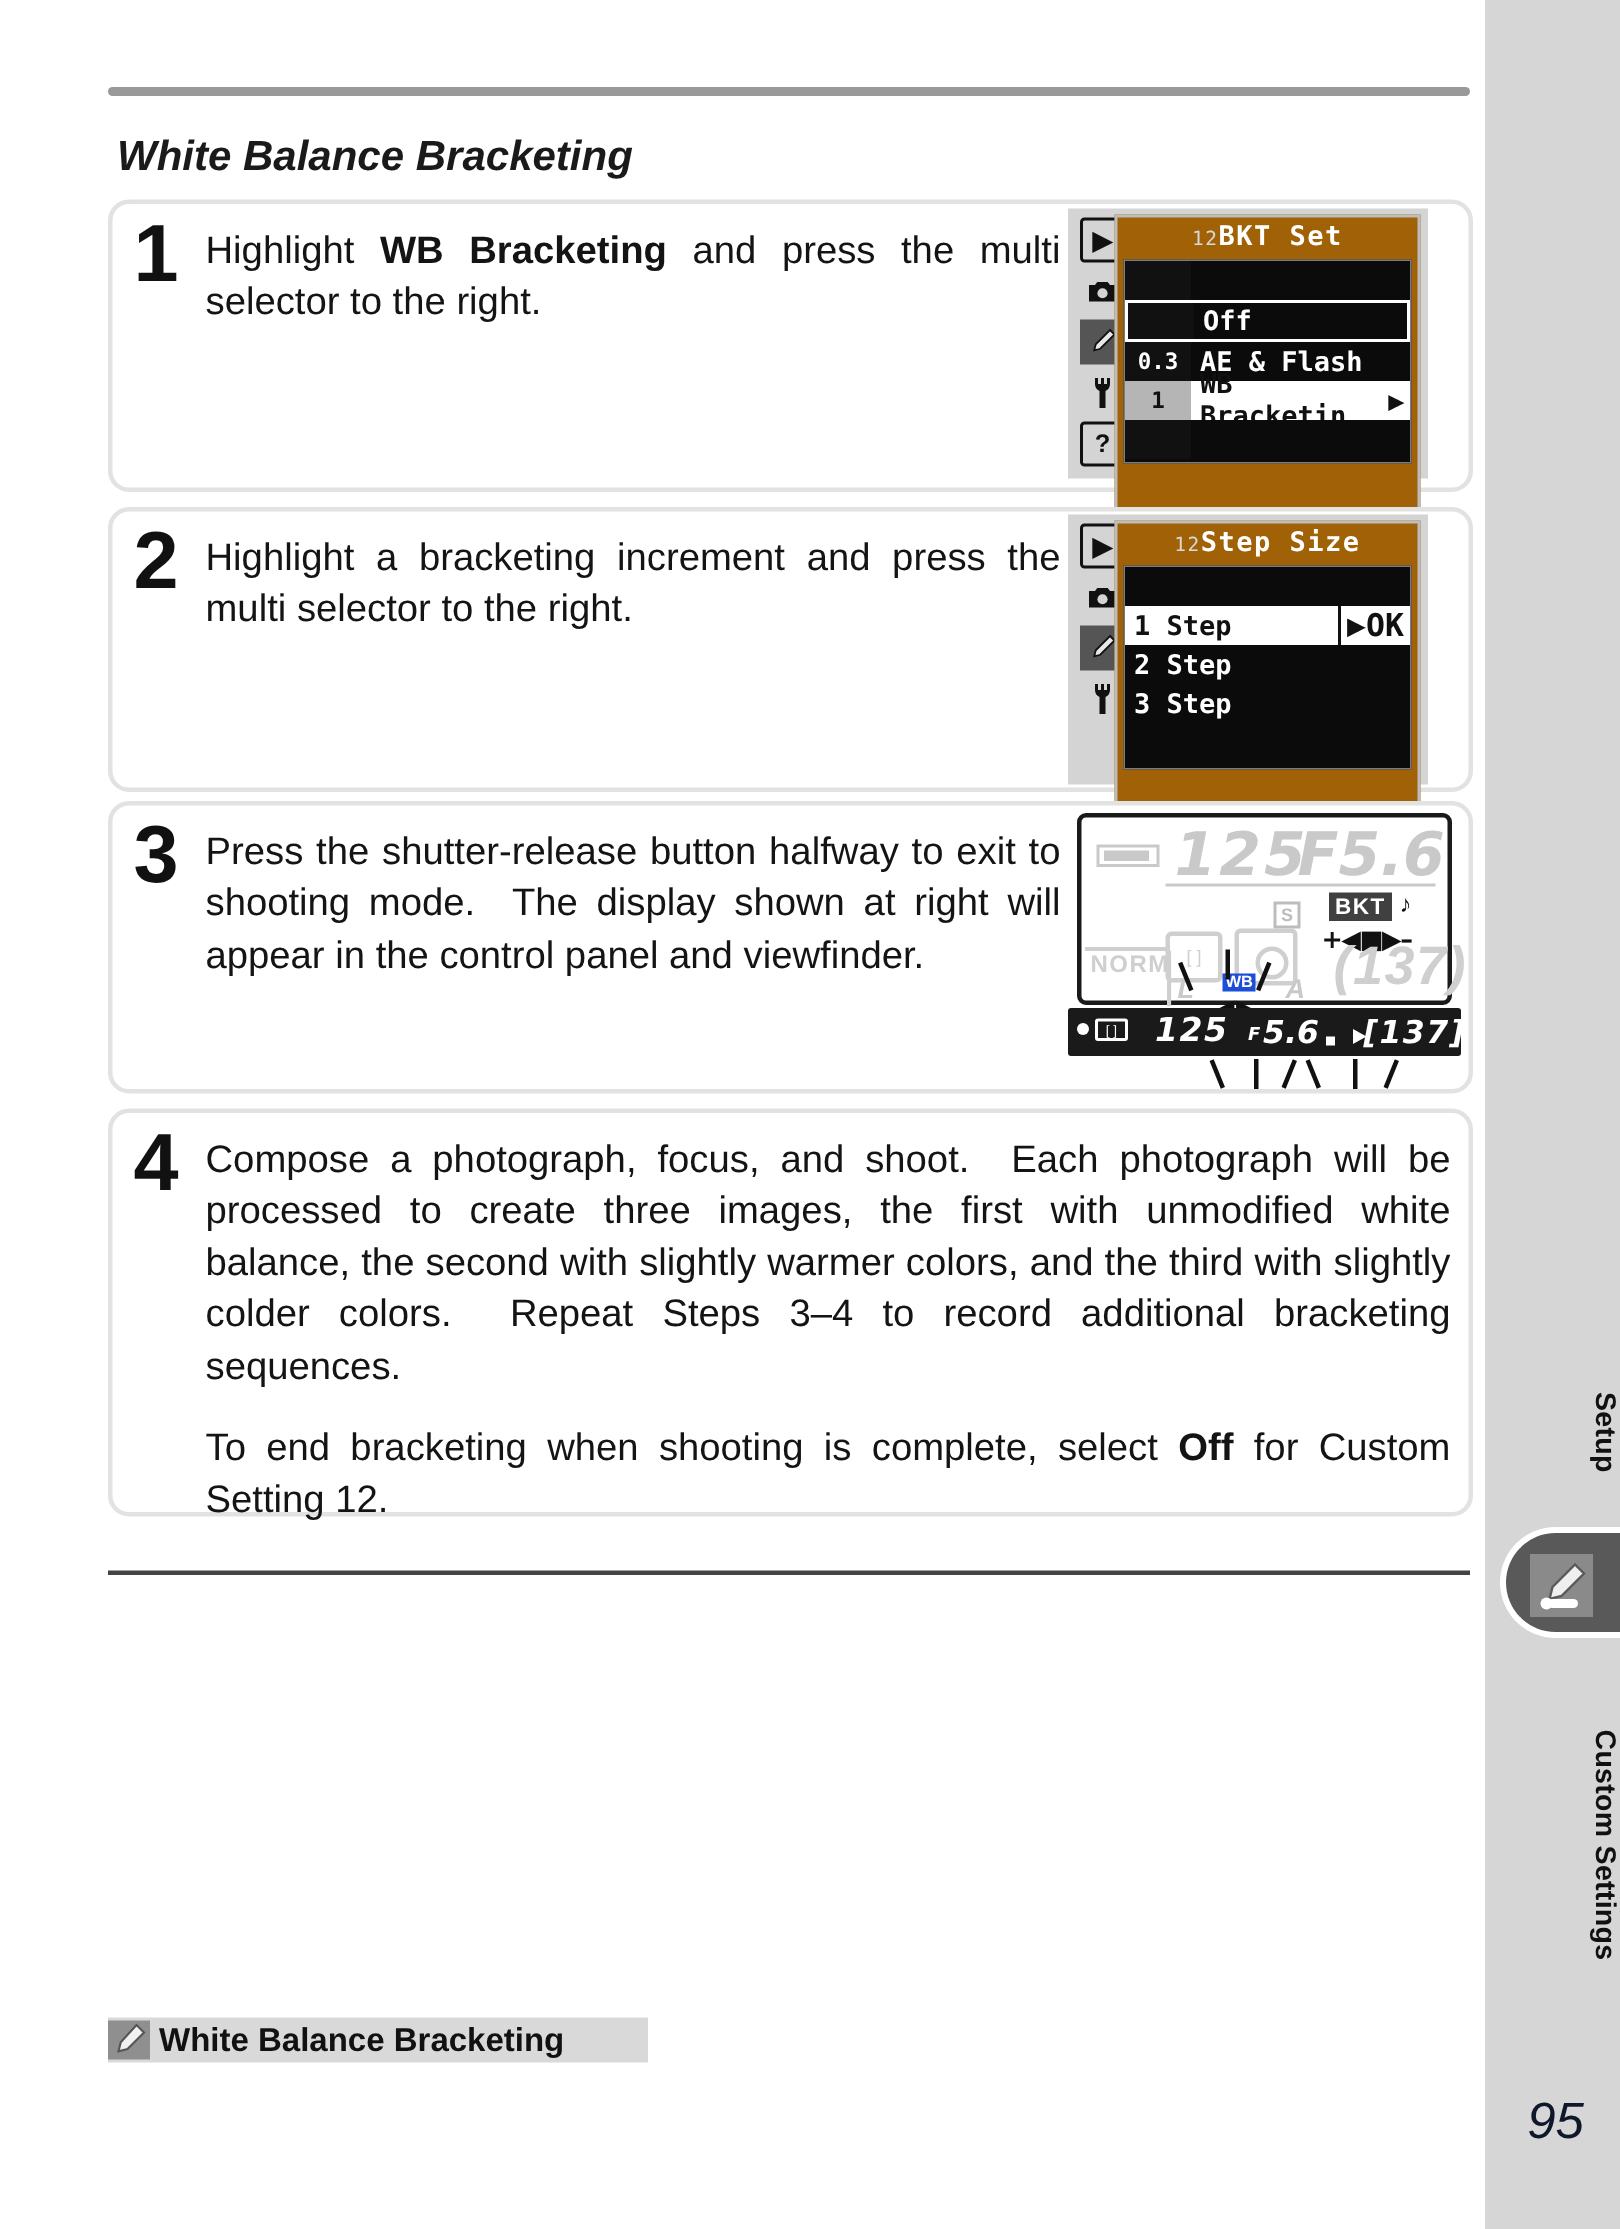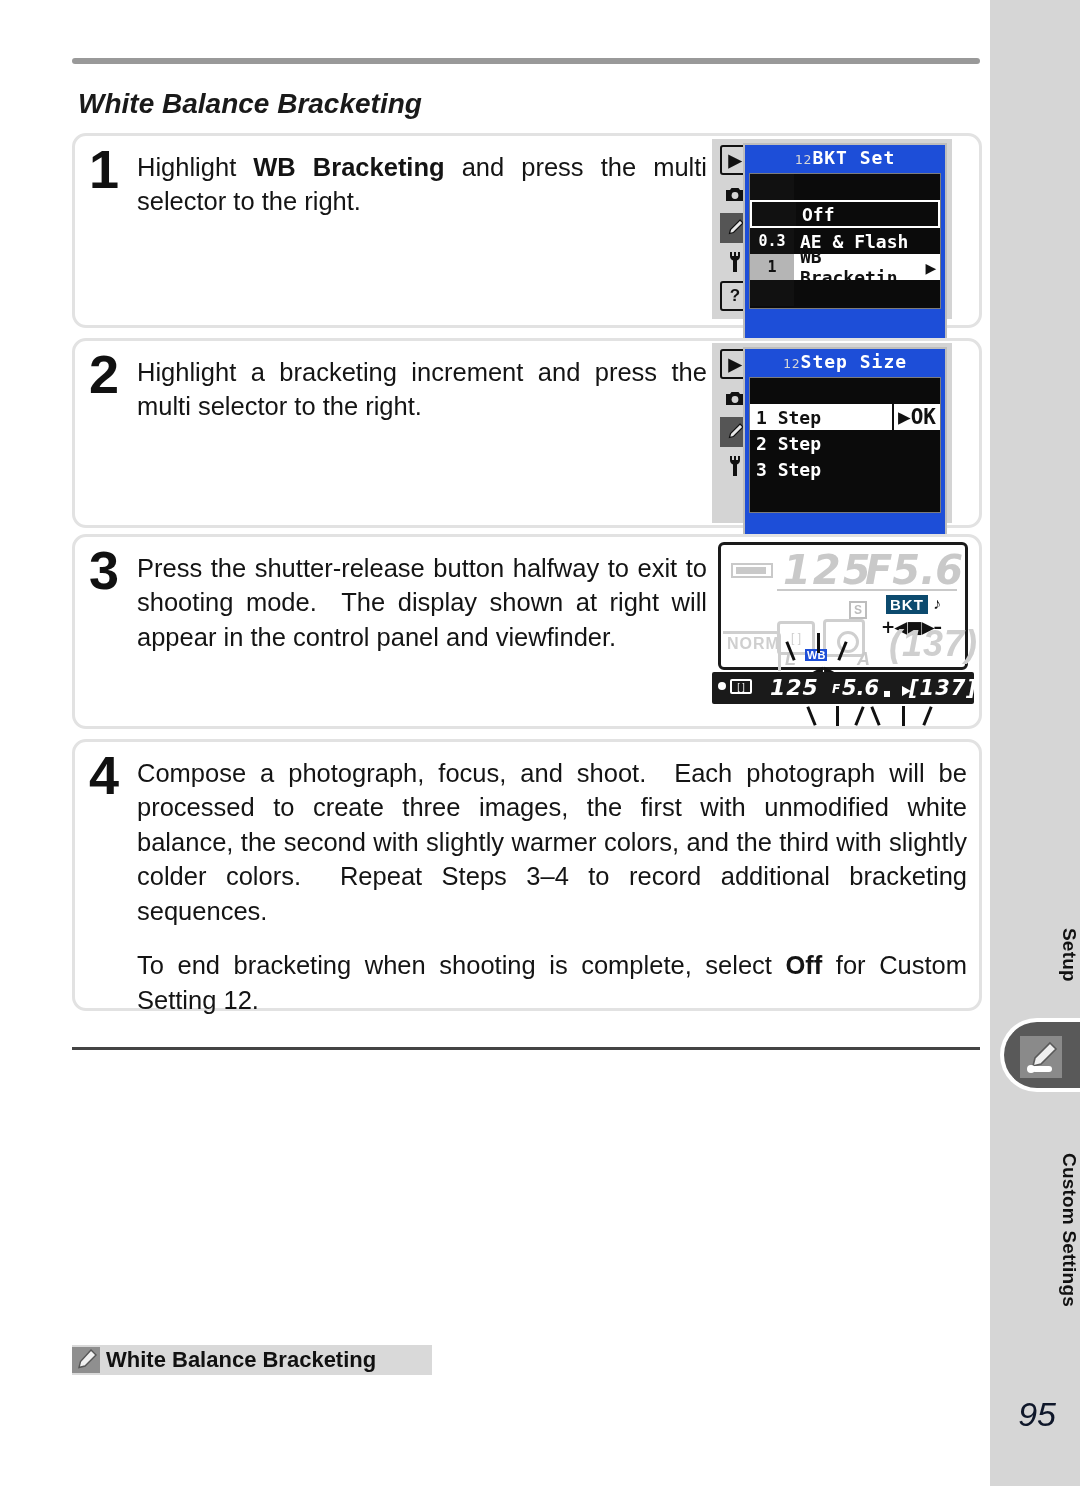--- a/index.html
+++ b/index.html
@@ -151,21 +151,21 @@
   .lcd-ico.boxed { border: 2px solid #111; border-radius: 3px; }
   .lcd-ico.sel {
     background: #555;
     border: none;
   }
 
   .lcd-body {
     position: absolute;
     left: 31px; top: 4px;
     width: 204px; height: 212px;
-    background: #1d4ed8;
+    background: #a16207;
     border: 2px solid #bdbdbd;
   }
   .lcd-title {
     position: absolute;
     left: 0; top: 2px; width: 100%;
     text-align: center;
     color: #ffffff;
     font-family: "DejaVu Sans Mono", monospace;
     font-size: 18px;
     font-weight: bold;
@@ -247,21 +247,21 @@
     position: absolute; left: 10px; top: 18px;
     width: 42px; height: 15px;
     border: 2px solid #c9c9c9;
   }
   .cp-batt::after {
     content: ""; position: absolute; left: 3px; top: 2px;
     width: 30px; height: 7px; background: #c9c9c9;
   }
   .cp-bkt {
     position: absolute; left: 165px; top: 50px;
-    background: #0c4a6e; color: #fff;
+    background: #404040; color: #fff;
     font-size: 15px; font-weight: bold;
     padding: 1px 4px;
     font-family: "Liberation Sans", sans-serif;
     letter-spacing: 1px;
   }
   .cp-beep { position: absolute; left: 212px; top: 50px; font-size: 16px; color: #111; }
   .cp-scale {
     position: absolute; left: 160px; top: 72px;
     font-size: 17px; color: #111; font-weight: bold;
     letter-spacing: -1px;
@@ -304,21 +304,21 @@
   .cp-normbox {
     position: absolute; left: 2px; top: 86px;
     width: 58px; height: 40px;
     border-top: 3px solid #cfcfcf;
     border-right: 3px solid #cfcfcf;
     border-top-right-radius: 5px;
   }
   .cp-L { position: absolute; left: 64px; top: 104px; font-size: 18px; color: #c9c9c9; font-weight: bold; font-style: italic; }
   .cp-A { position: absolute; left: 136px; top: 104px; font-size: 18px; color: #c9c9c9; font-weight: bold; font-style: italic; }
   .cp-wb {
-    position: absolute; left: 84px; top: 104px;
+    position: absolute; left: 94px; top: 104px;
     background: #1d4ed8; color: #fff;
     font-size: 11px; font-weight: bold;
     padding: 0 2px;
   }
   .cp-wbarrows { position: absolute; left: 92px; top: 118px; font-size: 13px; color: #111; letter-spacing: 1px; }
 
   .cp-vf {
     position: absolute;
     left: 0px; top: 134px;
     width: 262px; height: 32px;

